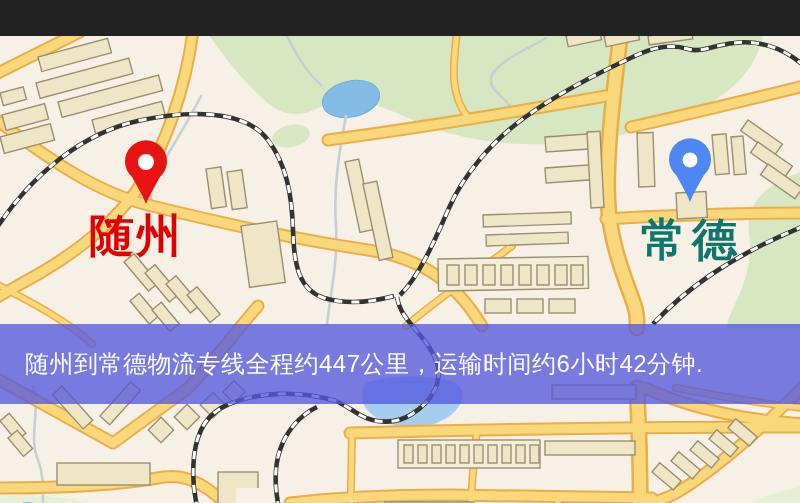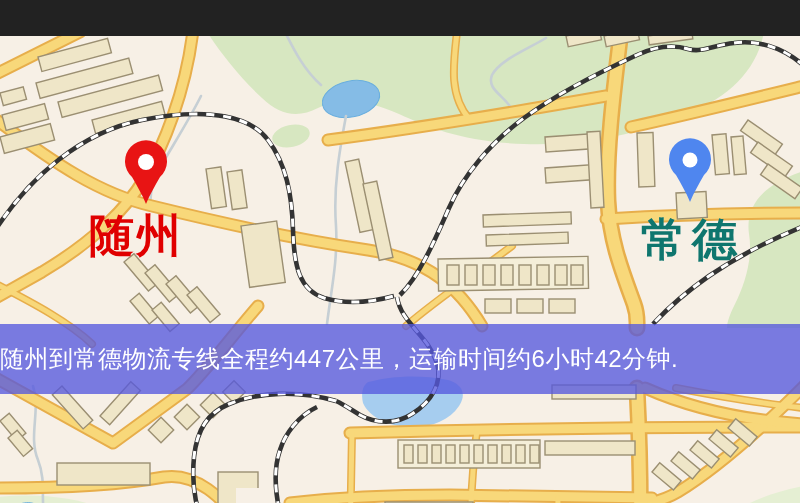--- a/index.html
+++ b/index.html
@@ -23,22 +23,22 @@
   .notch{fill:var(--background,#f7f0e6);stroke:none;}
   .rail-b{fill:none;stroke:var(--railway,#333);stroke-width:4.6;stroke-linecap:butt;}
   .rail-d{fill:none;stroke:#ffffff;stroke-width:3;stroke-dasharray:8 9;stroke-linecap:butt;}
   
   .pin{position:absolute;z-index:3;width:60px;height:70px;}
   .marker-label{position:absolute;z-index:3;font-weight:600;line-height:1;white-space:nowrap;
                 text-shadow:0 0 1px rgba(255,255,255,.25);}
   .label-suizhou{left:89px;top:177px;font-size:45px;letter-spacing:2px;}
   .label-changde{left:641px;top:181px;font-size:45px;letter-spacing:6px;}
   
-  .banner{position:absolute;z-index:5;left:0;top:288px;width:800px;height:70px;
-          display:flex;align-items:center;box-sizing:border-box;}
+  .banner{position:absolute;z-index:5;left:0;top:288px;width:800px;height:80px;
+          display:flex;align-items:center;box-sizing:border-box;padding-left:25px;}
   .banner span{font-size:24px;letter-spacing:0.5px;}
 </style>
 </head>
 <body>
 
 <div class="stage">
 
   <svg width="800" height="503" viewBox="0 0 800 503">
     <defs>
 

